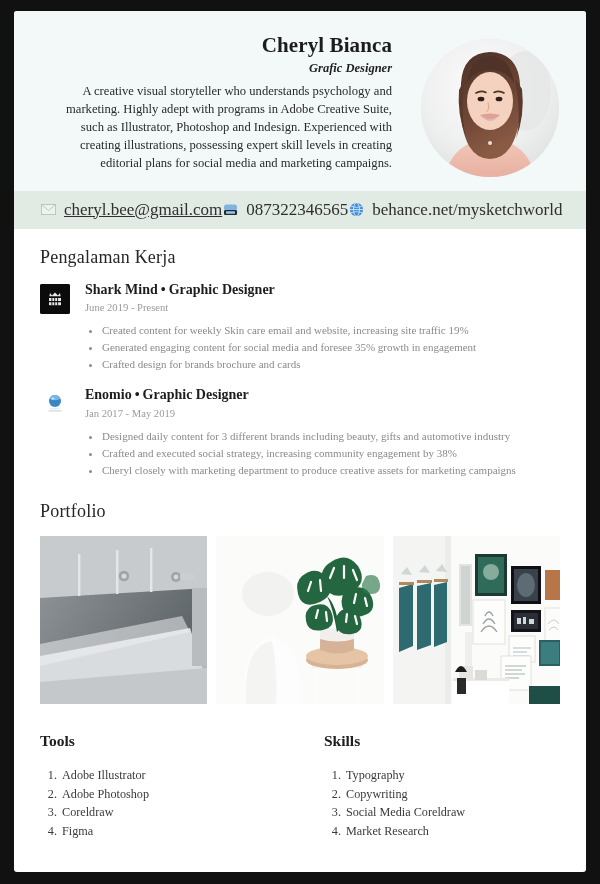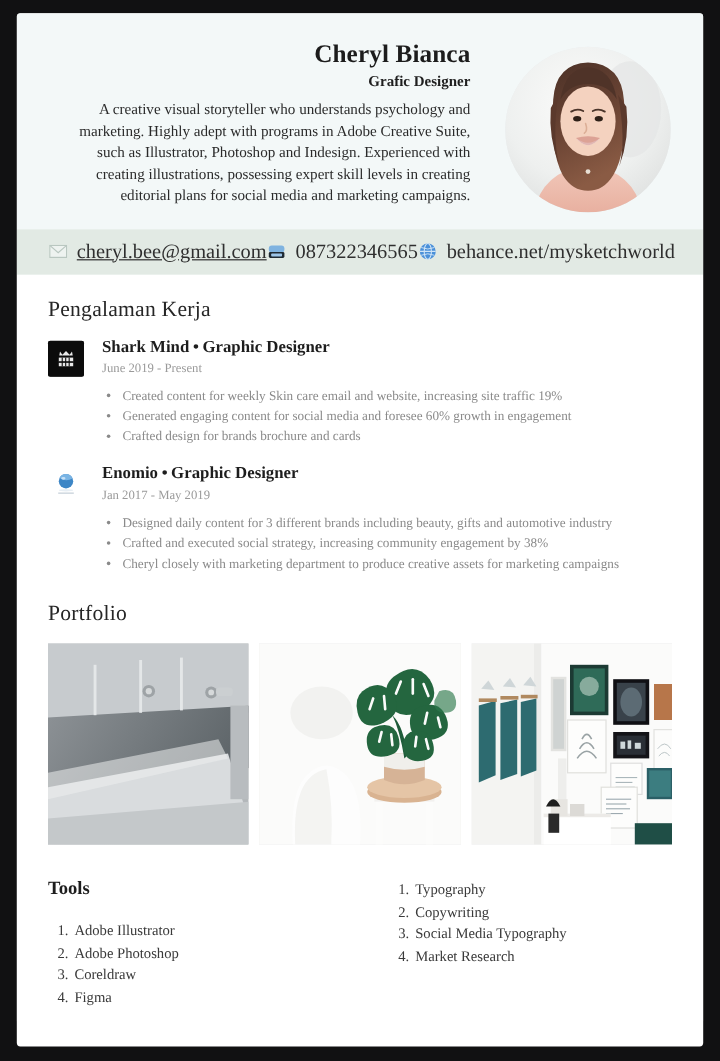--- a/index.html
+++ b/index.html
@@ -55,20 +55,21 @@
     letter-spacing: 0.1px;
     margin: 0 0 4px 0;
     line-height: 1.15;
   }
   .role {
     font-size: 12.5px;
     font-weight: bold;
     color: #1f1f1f;
     margin: 0 0 7px 0;
     line-height: 1.2;
+    font-style: italic;
   }
   .summary {
     font-size: 12.6px;
     color: #2a2a2a;
     line-height: 1.42;
     margin: 0;
   }
 
   .avatar {
     position: absolute;
@@ -317,21 +318,21 @@
           </svg>
         </div>
       </div>
       <div class="job-body">
         <div class="job-head">
           <span>Shark Mind</span><span class="job-sep">•</span><span>Graphic Designer</span>
         </div>
         <div class="job-date">June 2019 - Present</div>
         <ul class="job-points">
           <li>Created content for weekly Skin care email and website, increasing site traffic 19%</li>
-          <li>Generated engaging content for social media and foresee  60% growth in engagement</li>
+          <li>Generated engaging content for social media and foresee  35% growth in engagement</li>
           <li>Crafted design for brands brochure and cards</li>
         </ul>
       </div>
     </div>
 
     <div class="job">
       <div class="job-logo">
         <div class="logo-box light">
           <svg width="30" height="30" viewBox="0 0 30 30">
             <rect width="30" height="30" fill="#ffffff"></rect>
@@ -514,24 +515,25 @@
       <div class="col">
         <h3 class="col-title">Tools</h3>
         <ol>
           <li>Adobe Illustrator</li>
           <li>Adobe Photoshop</li>
           <li>Coreldraw</li>
           <li>Figma</li>
         </ol>
       </div>
       <div class="col">
+        <h3 class="col-title">Skills</h3>
         <ol>
           <li>Typography</li>
           <li>Copywriting</li>
-          <li>Social Media Typography</li>
+          <li>Social Media Coreldraw</li>
           <li>Market Research</li>
         </ol>
       </div>
     </div>
 
   </div>
 </div>
 </div>
 
 </body></html>

